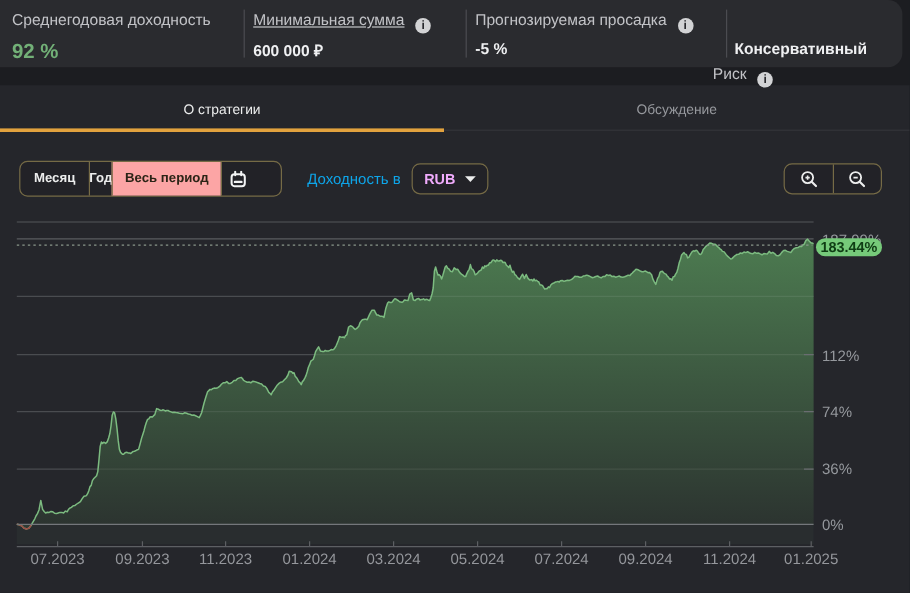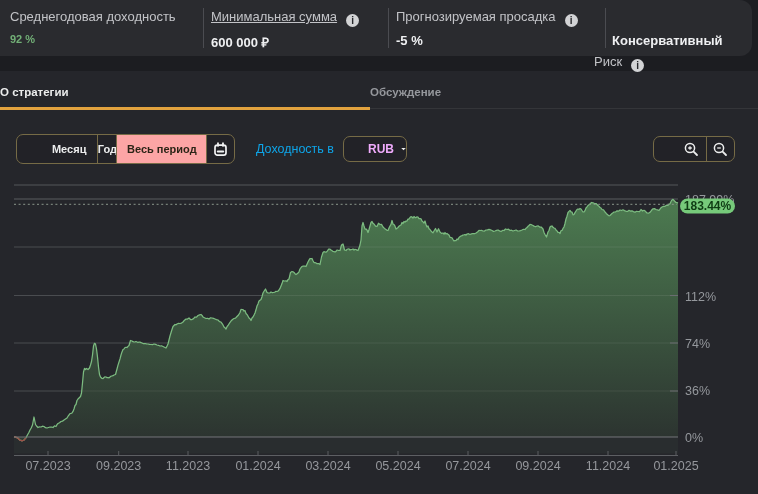--- a/index.html
+++ b/index.html
@@ -5,33 +5,33 @@
 html,body{width:758px;height:494px;background:#1c1d21;font-family:"Liberation Sans",sans-serif;overflow:hidden;}
 .abs{position:absolute;}
 
 #statbar{position:absolute;left:0;top:0;width:752px;height:56px;background:#2a2b2f;border-radius:0 12px 12px 0;}
 #panel{position:absolute;left:0;top:71px;width:758px;height:423px;background:#25262b;}
 .stat-label{position:absolute;top:9px;font-size:13px;color:#c2c3c7;white-space:nowrap;}
 .stat-value{position:absolute;top:33px;font-size:13px;font-weight:bold;color:#eff0f2;white-space:nowrap;}
 .divider{position:absolute;top:8px;width:1px;height:40px;background:#4b4c51;}
 .info{display:inline-block;width:13px;height:13px;border-radius:50%;background:#d2d3d5;color:#26272b;font-size:10px;font-weight:bold;text-align:center;line-height:13.5px;vertical-align:-2.5px;margin-left:9px;font-family:"Liberation Sans",sans-serif;}
 
-.tab{position:absolute;top:86px;text-align:left;font-size:11.5px;font-weight:bold;}
+.tab{position:absolute;top:86px;text-align:center;font-size:11.5px;font-weight:normal;}
 #underline{position:absolute;left:0;top:107px;width:370px;height:3px;background:#e2a23e;}
 #underline2{position:absolute;left:370px;top:108px;width:388px;height:1px;background:rgba(255,255,255,0.07);}
 
-.btngroup{position:absolute;border:1px solid #766b46;border-radius:7px;display:flex;background:#222227;padding-left:24px;}
+.btngroup{position:absolute;border:1px solid #766b46;border-radius:7px;display:flex;background:#222227;}
 .btn{display:flex;align-items:center;justify-content:center;font-size:11px;font-weight:bold;color:#eceded;}
 .btn+.btn{border-left:1px solid #766b46;}
 </style></head>
 <body>
 <div id="panel"></div>
 <div id="statbar"></div>
 <div class="stat-label" style="left:10px;">Среднегодовая доходность</div>
-<div class="stat-value" style="left:10px;color:#72b077;font-size:11px;">92 %</div>
+<div class="stat-value" style="left:10px;color:#72b077;font-size:17px;">92 %</div>
 <div class="divider" style="left:203px;"></div>
 <div class="stat-label" style="left:211px;text-decoration:underline;">Минимальная сумма<span class="info">i</span></div>
 <div class="stat-value" style="left:211px;">600 000 ₽</div>
 <div class="divider" style="left:388px;"></div>
 <div class="stat-label" style="left:396px;">Прогнозируемая просадка<span class="info">i</span></div>
 <div class="stat-value" style="left:396px;">-5 %</div>
 <div class="divider" style="left:605px;"></div>
 <div class="stat-label" style="left:594px;margin-top:45px;">Риск<span class="info">i</span></div>
 <div class="stat-value" style="left:612px;">Консервативный</div>
 

